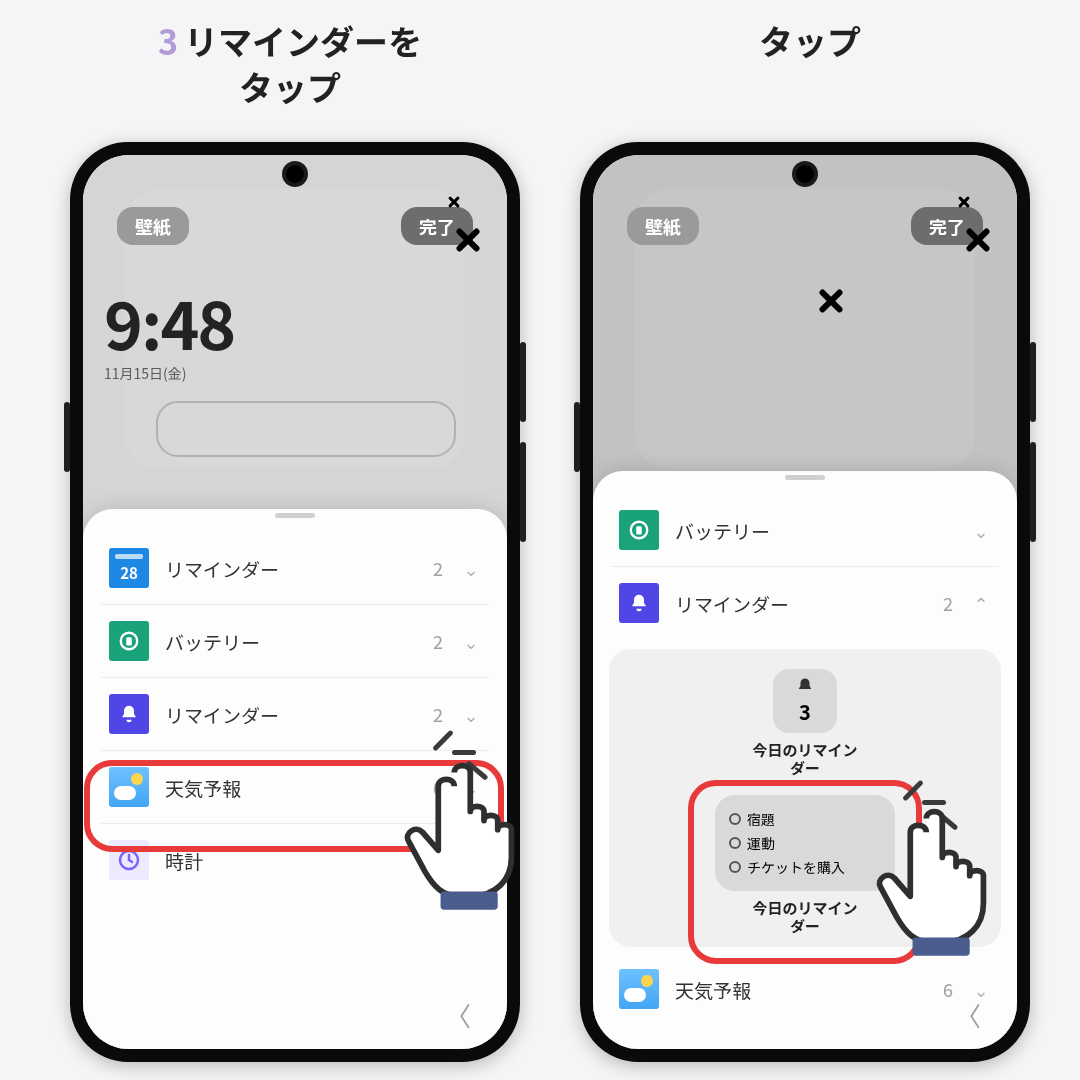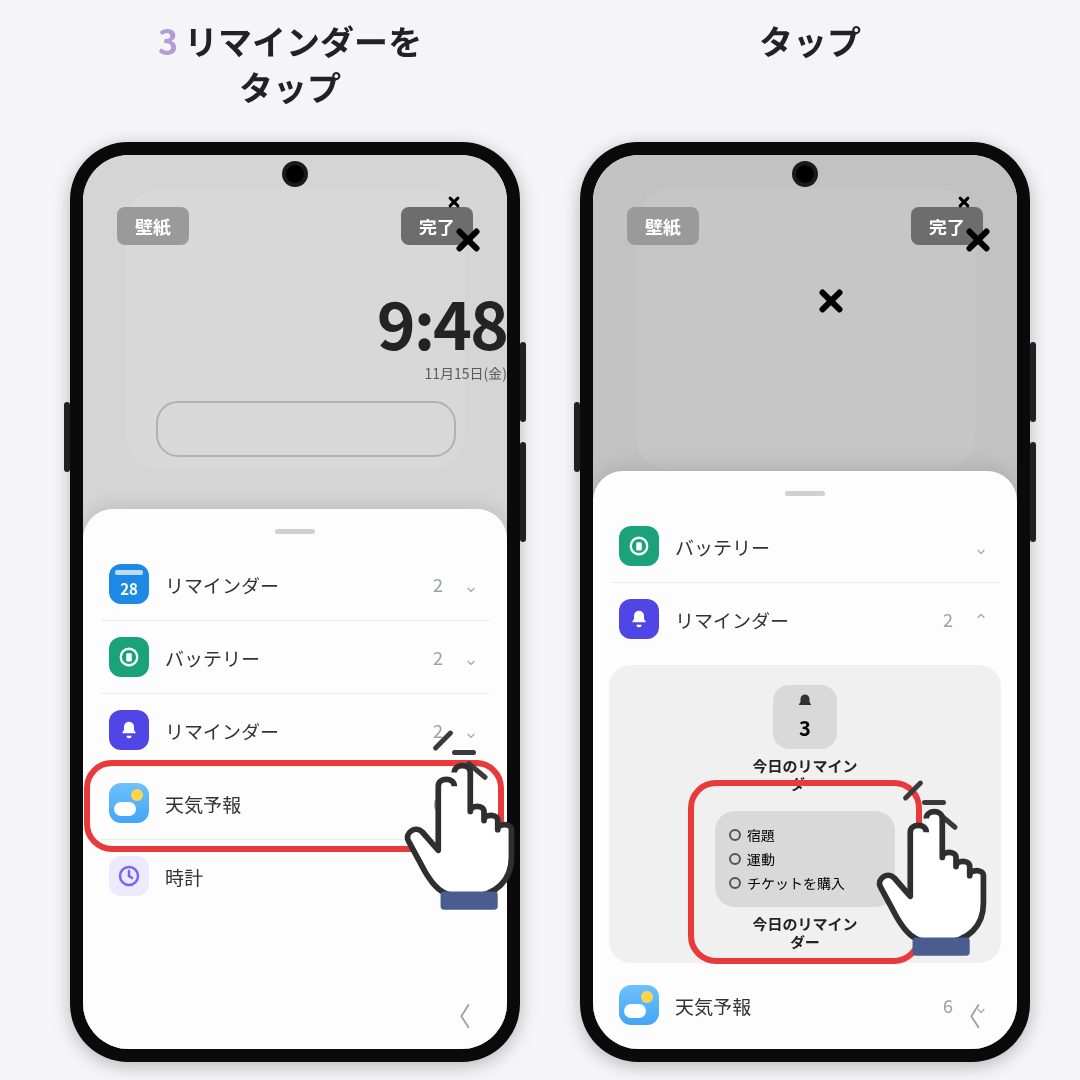--- a/index.html
+++ b/index.html
@@ -68,56 +68,56 @@
     background:
       radial-gradient(circle at 50% 120%, var(--wallpaper-dark) 0 42%, transparent 42.5%),
       linear-gradient(#c2c2c2,#c2c2c2);
   }
   .lock-preview{
     position:absolute;top:34px;left:50%;transform:translateX(-50%);
     width:340px;height:280px;border-radius:34px;
     background:rgba(255,255,255,.08);
   }
   .top-pills{position:absolute;top:52px;left:0;right:0;display:flex;justify-content:space-between;padding:0 34px;}
-  .pill{padding:6px 18px;border-radius:8px;background:var(--pill-grey);color:#fff;font-size:18px;font-weight:700;}
+  .pill{padding:6px 18px;border-radius:16px;background:var(--pill-grey);color:#fff;font-size:18px;font-weight:700;}
   .pill.done{background:var(--done-grey);position:relative;margin-left:16px;}
   .sparkle{position:absolute;width:30px;height:30px;}
   .sparkle::before,.sparkle::after{content:"";position:absolute;left:50%;top:50%;background:#000;transform:translate(-50%,-50%) rotate(45deg);}
   .sparkle::before{width:30px;height:6px;border-radius:3px;}
   .sparkle::after{width:6px;height:30px;border-radius:3px;}
   .sparkle.main{right:-10px;bottom:-10px;}
   .sparkle.small{right:12px;top:-12px;width:14px;height:14px;}
   .sparkle.small::before{width:14px;height:3px;}
   .sparkle.small::after{width:3px;height:14px;}
 
-  .clock-block{position:absolute;top:118px;left:8px;right:0;text-align:right;padding-left:13px;}
+  .clock-block{position:absolute;top:118px;left:8px;right:0;text-align:left;padding-left:13px;}
   .clock-time{font-size:66px;font-weight:700;color:#232323;letter-spacing:-2px;}
   .phone-right .clock-time{color:#9c9c9c;}
   .clock-date{font-size:14px;color:#5b5b5b;margin-top:-6px;}
   .phone-right .clock-date{color:#9c9c9c;}
   .widget-slot{margin:18px auto 0;width:300px;height:56px;border:2px solid rgba(0,0,0,.18);border-radius:22px;}
   .phone-right .widget-slot{border-color:rgba(0,0,0,.12);}
 
   
   .sheet{
     position:absolute;left:0;right:0;bottom:0;height:540px;
     background:#fdfdfd;border-radius:30px 30px 0 0;
     box-shadow:0 -2px 20px rgba(0,0,0,.12);
-    padding-top:20px;
+    padding-top:4px;
   }
   .phone-right .sheet{height:578px;}
   .grab{width:40px;height:5px;border-radius:3px;background:#d0d0d0;margin:0 auto 14px;}
   .rows{padding:0 18px;}
   .row{
     display:flex;align-items:center;gap:16px;
     padding:16px 8px;border-bottom:1px solid #ececec;
     position:relative;
   }
   .row:last-child{border-bottom:none;}
-  .row .icon{width:40px;height:40px;border-radius:12px;display:flex;align-items:center;justify-content:center;flex:0 0 40px;}
+  .row .icon{width:40px;height:40px;border-radius:3px;display:flex;align-items:center;justify-content:center;flex:0 0 40px;}
   .row .label{flex:1;font-size:19px;color:var(--row-text);}
   .row .count{font-size:18px;color:var(--muted);margin-right:2px;min-width:14px;text-align:right;}
   .row .chev{color:#b0b0b0;font-size:18px;width:20px;text-align:center;}
 
   
   .i-calendar{background:var(--calendar-blue);color:#fff;font-size:15px;font-weight:700;position:relative;}
   .i-calendar::before{content:"";position:absolute;top:6px;left:6px;right:6px;height:5px;border-radius:2px;background:rgba(255,255,255,.7);}
   .i-calendar span{position:relative;top:4px;}
   .i-battery{background:var(--battery-green);}
   .i-battery svg{width:22px;height:22px;}

